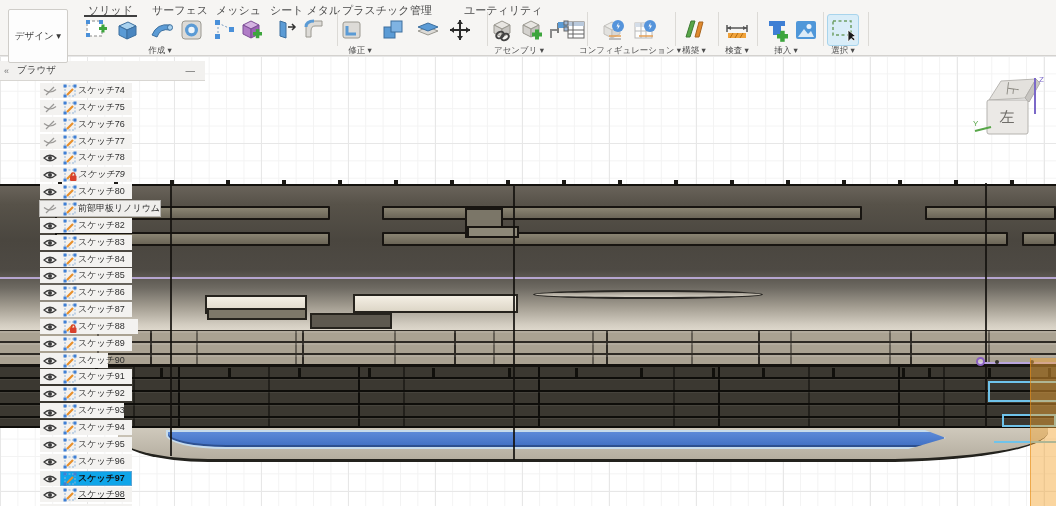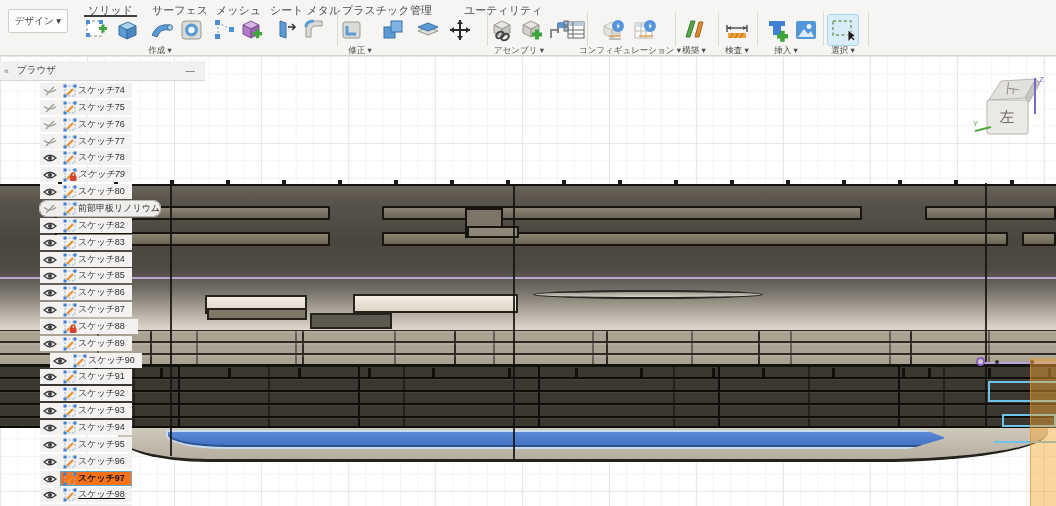--- a/index.html
+++ b/index.html
@@ -3,21 +3,21 @@
 <meta charset="utf-8">
 <style>
   * { margin:0; padding:0; box-sizing:border-box; }
   html,body { width:1056px; height:506px; overflow:hidden;
     font-family:"Liberation Sans","DejaVu Sans",sans-serif; background:#fff; }
   .abs { position:absolute; }
 
   
   #toolbar { position:absolute; left:0; top:0; width:1056px; height:56px;
     background:#f6f5f3; border-bottom:1px solid #d4d2cf; z-index:40; }
-  #design-btn { position:absolute; left:8px; top:9px; width:60px; height:24px;
+  #design-btn { position:absolute; left:8px; top:9px; width:60px; height:54px;
     background:#fdfdfd; border:1px solid #cfcdc9; border-radius:2px;
     font-size:9.5px; color:#3a3a3a; display:flex; align-items:center; justify-content:center; }
   .tab { position:absolute; top:3px; font-size:11px; color:#4a4a4a; white-space:nowrap; }
   #tab-underline { position:absolute; left:84px; top:15px; width:53px; height:2px; background:#3f3f3f; }
   .tdiv { position:absolute; top:12px; width:1px; height:34px; background:#dcdad6; }
   .ticon { position:absolute; top:17px; width:26px; height:26px; }
   .glabel { position:absolute; top:45px; font-size:8.5px; color:#4c4c4c; transform:translateX(-50%); white-space:nowrap; }
   #select-tool { position:absolute; left:827px; top:14px; width:32px; height:32px;
     background:#d9edf8; border:1px solid #a8d4ec; border-radius:3px; }
 
@@ -95,22 +95,22 @@
     display:flex; align-items:center; font-size:9.5px; color:#444; }
   #browser-collapse { margin-left:4px; color:#777; font-size:9px; }
   #browser-title { margin-left:8px; }
   #browser-min { margin-left:auto; margin-right:10px; color:#555; }
   .brow { position:absolute; left:40px; height:15px; z-index:30;
     display:flex; align-items:center; background:#f3f2f0; }
   .brow .eyecell { width:20px; display:flex; justify-content:center; flex:none; }
   .brow .body { display:flex; align-items:center; height:15px; flex:1; border:1px solid transparent; }
   .brow .ic { width:17px; display:flex; justify-content:center; flex:none; }
   .brow .lbl { font-size:9px; color:#2e2e2e; white-space:nowrap; padding-right:5px; }
-  .brow.hl { background:#efeeec; outline:1px solid #b9b7b3;border-radius:6px; }
-  .brow.sel .body { background:#f97316; border:1px solid #5ea5d4; }
+  .brow.hl { background:#efeeec; outline:1px solid #b9b7b3; }
+  .brow.sel .body { background:#0ea5e9; border:1px solid #5ea5d4; }
   .brow.sel .lbl { font-weight:bold; color:#111; }
 </style>
 </head>
 <body>
 
 <div id="toolbar">
   <div id="design-btn">デザイン ▾</div>
 
   <div class="tab" style="left:88px">ソリッド</div>
   <div class="tab" style="left:152px">サーフェス</div>
@@ -707,21 +707,21 @@
               <rect x="2" y="2" width="10" height="10" fill="none" stroke="#8fb3d9" stroke-dasharray="2 1.5"></rect>
               <rect x="0.5" y="0.5" width="3" height="3" fill="#3f7fd4"></rect>
               <rect x="10.5" y="0.5" width="3" height="3" fill="#3f7fd4"></rect>
               <rect x="0.5" y="10.5" width="3" height="3" fill="#3f7fd4"></rect>
               <line x1="4" y1="11" x2="10" y2="5" stroke="#e88f2a" stroke-width="2.2"></line>
             </svg>
           </span>
           <span class="lbl">スケッチ89</span>
         </span>
       </div>
-      <div class="brow" style="top: 297px; width: 92px; margin-left: 10px;">
+      <div class="brow" style="top: 297px; width: 68px;">
         <span class="eyecell">
           <svg width="14" height="10">
             <path d="M1,5 Q7,-0.5 13,5 Q7,10.5 1,5 Z" fill="none" stroke="#3c3c3c" stroke-width="1.2"></path>
             <circle cx="7" cy="5" r="2" fill="#3c3c3c"></circle>
           </svg>
         </span>
         <span class="body">
           <span class="ic">
             <svg width="14" height="14">
               <rect x="2" y="2" width="10" height="10" fill="none" stroke="#8fb3d9" stroke-dasharray="2 1.5"></rect>
@@ -767,21 +767,21 @@
               <rect x="2" y="2" width="10" height="10" fill="none" stroke="#8fb3d9" stroke-dasharray="2 1.5"></rect>
               <rect x="0.5" y="0.5" width="3" height="3" fill="#3f7fd4"></rect>
               <rect x="10.5" y="0.5" width="3" height="3" fill="#3f7fd4"></rect>
               <rect x="0.5" y="10.5" width="3" height="3" fill="#3f7fd4"></rect>
               <line x1="4" y1="11" x2="10" y2="5" stroke="#e88f2a" stroke-width="2.2"></line>
             </svg>
           </span>
           <span class="lbl">スケッチ92</span>
         </span>
       </div>
-      <div class="brow" style="top: 347px; width: 92px;">
+      <div class="brow" style="top: 347px; width: 84px; align-items: flex-end;">
         <span class="eyecell">
           <svg width="14" height="10">
             <path d="M1,5 Q7,-0.5 13,5 Q7,10.5 1,5 Z" fill="none" stroke="#3c3c3c" stroke-width="1.2"></path>
             <circle cx="7" cy="5" r="2" fill="#3c3c3c"></circle>
           </svg>
         </span>
         <span class="body">
           <span class="ic">
             <svg width="14" height="14">
               <rect x="2" y="2" width="10" height="10" fill="none" stroke="#8fb3d9" stroke-dasharray="2 1.5"></rect>

